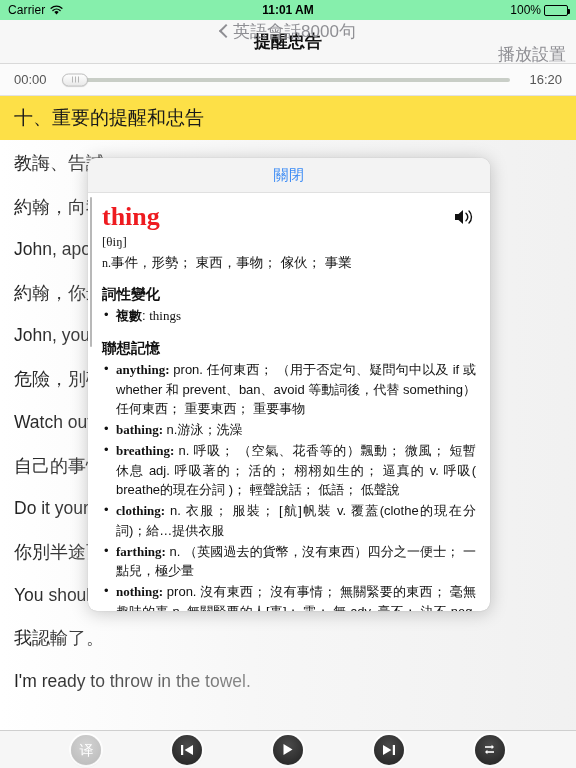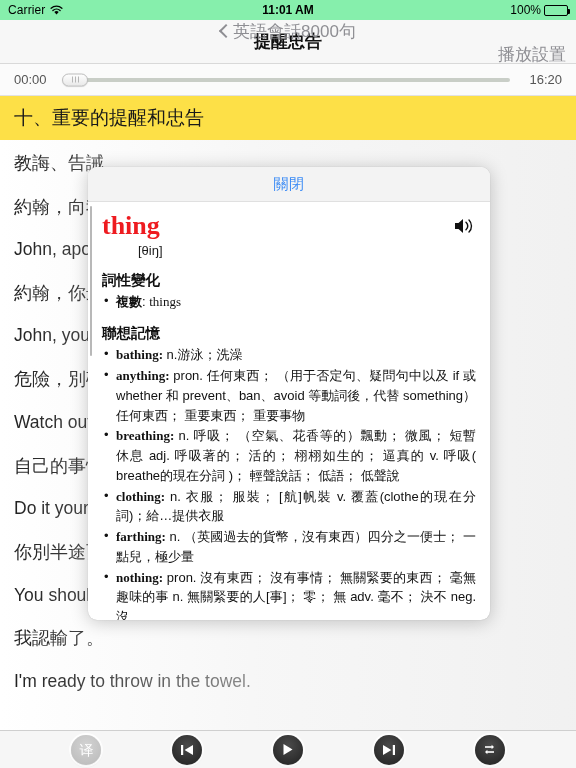--- a/index.html
+++ b/index.html
@@ -138,21 +138,21 @@
     color: #1a1a1a;
     line-height: 1.25;
     margin-bottom: 21px;
     white-space: nowrap;
   }
   .line.zh { font-size: 18px; }
 
   
   .popup {
     position: absolute;
-    left: 88px; top: 167px;
+    left: 88px; top: 158px;
     width: 402px; height: 453px;
     background: #ffffff;
     border-radius: 9px;
     box-shadow: 0 2px 18px rgba(0,0,0,0.22), 0 0 1px rgba(0,0,0,0.25);
     overflow: hidden;
     display: flex; flex-direction: column;
   }
   .popup-header {
     height: 35px; flex: 0 0 35px;
     background: #f3f3f3;
@@ -173,22 +173,22 @@
   }
   .headword {
     font-family: "Liberation Serif", "DejaVu Serif", serif;
     font-size: 26px; font-weight: bold; color: #ee1b20;
     line-height: 1.1;
   }
   .speaker-btn {
     margin-top: 5px; cursor: pointer; width: 22px; height: 18px;
   }
   .phonetic {
-    font-family: Liberation Sans, sans-serif;
-    font-size: 13px; color: #1a1a1a; margin-top: 2px; margin-left: 36px;
+    font-family: Liberation Serif, serif;
+    font-size: 13px; color: #1a1a1a; margin-top: 2px;
   }
   .sense {
     font-size: 13.5px; color: #111; margin-top: 3px; line-height: 1.45;
   }
   .sense .pos {
     font-family: "Liberation Serif", "DejaVu Serif", serif; font-size: 12px;
   }
   .sec-title {
     font-size: 14.5px; font-weight: bold; color: #111;
     margin-top: 13px; margin-bottom: 2px;
@@ -326,37 +326,40 @@
           <svg width="22" height="18" viewBox="0 0 22 18">
             <path d="M1 6 h3.5 L9 2 v14 L4.5 12 H1 Z" fill="#111"></path>
             <path d="M12 5.2 a5 5 0 0 1 0 7.6" stroke="#111" stroke-width="1.5" fill="none" stroke-linecap="round"></path>
             <path d="M15 3 a8.5 8.5 0 0 1 0 12" stroke="#111" stroke-width="1.4" fill="none" stroke-linecap="round"></path>
           </svg>
         </div>
       </div>
 
       <div class="phonetic">[θiŋ]</div>
 
+      <div class="sense">
+        <span class="pos">n.</span><span>事件，形勢；  東西，事物；  傢伙；  事業</span>
+      </div>
 
       <div class="sec-title">詞性變化</div>
       <ul class="bullets">
         <li>
           <b>複數</b><span>: </span><span class="lat">things</span>
         </li>
       </ul>
 
       <div class="sec-title">聯想記憶</div>
       <ul class="bullets">
         <li>
+          <b>anything:</b>
+          <span>pron. 任何東西；  （用于否定句、疑問句中以及 if 或 whether 和 prevent、ban、avoid 等動詞後，代替 something） 任何東西；  重要東西；  重要事物</span>
+        </li>
+        <li>
           <b>bathing:</b>
           <span>n.游泳；洗澡</span>
-        </li>
-        <li>
-          <b>anything:</b>
-          <span>pron. 任何東西；  （用于否定句、疑問句中以及 if 或 whether 和 prevent、ban、avoid 等動詞後，代替 something） 任何東西；  重要東西；  重要事物</span>
         </li>
         <li>
           <b>breathing:</b>
           <span>n. 呼吸；  （空氣、花香等的）飄動；  微風；  短暫休息 adj. 呼吸著的；  活的；  栩栩如生的；  逼真的 v. 呼吸( breathe的現在分詞 )；  輕聲說話；  低語；  低聲說</span>
         </li>
         <li>
           <b>clothing:</b>
           <span>n. 衣服；  服裝；  [航]帆裝 v. 覆蓋(clothe的現在分詞)；給…提供衣服</span>
         </li>
         <li>

